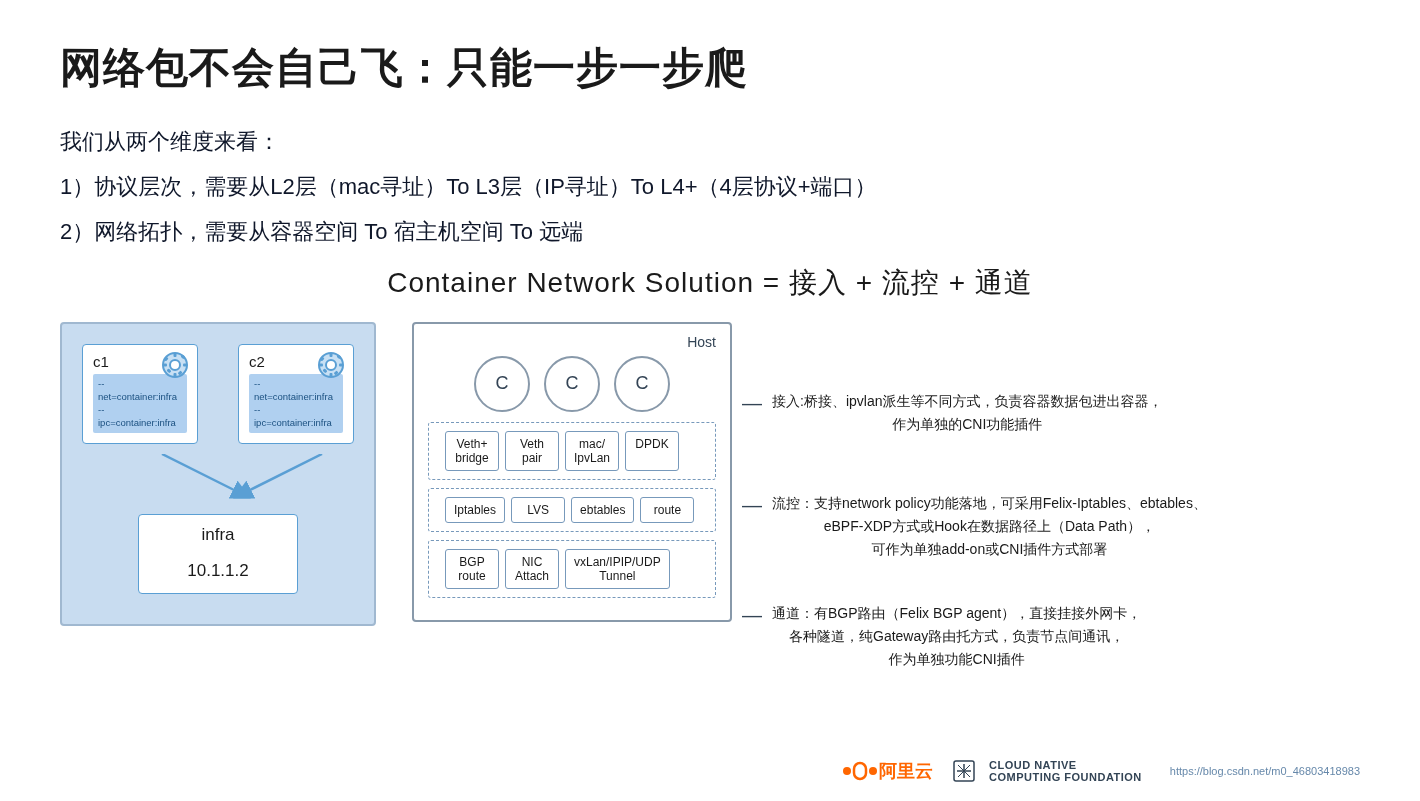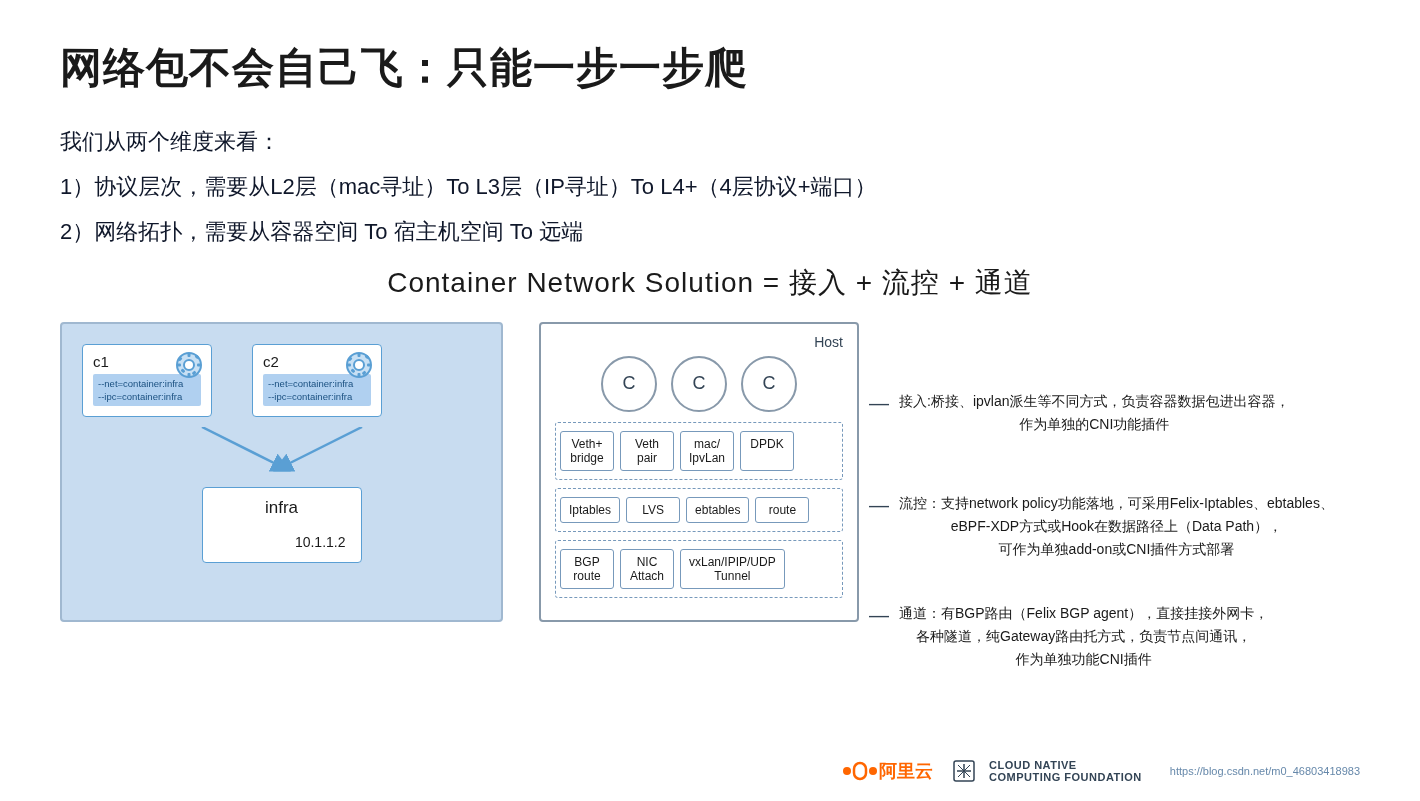--- a/index.html
+++ b/index.html
@@ -54,21 +54,21 @@
       gap: 0px;
       align-items: flex-start;
       margin-top: 8px;
     }
 
     
     .container-diagram {
       background: #c8dcf0;
       border: 2px solid #a0b8d0;
       border-radius: 4px;
-      width: 443px;
+      width: 316px;
       min-height: 300px;
       padding: 20px 20px 30px 20px;
       position: relative;
       flex-shrink: 0;
     }
 
     .container-row {
       display: flex;
       gap: 40px;
       margin-bottom: 10px;
@@ -121,23 +121,22 @@
     }
 
     .infra-label {
       font-size: 17px;
       color: #1a1a1a;
       font-weight: 500;
       margin-bottom: 16px;
     }
 
     .infra-ip {
-      font-size: 14px;
-      color: #1a1a1a;
-      text-align: right;
+      font-size: 17px;
+      color: #1a1a1a;
     }
 
     
     .host-diagram {
       background: #ffffff;
       border: 2px solid #8899aa;
       border-radius: 4px;
       width: 320px;
       min-height: 300px;
       padding: 10px 14px 14px 14px;
@@ -173,21 +172,21 @@
       justify-content: center;
       font-size: 18px;
       color: #334455;
       font-weight: 500;
     }
 
     
     .dashed-section {
       border: 1.5px dashed #7799bb;
       border-radius: 3px;
-      padding: 8px 4px;
+      padding: 8px 16px;
       margin-bottom: 8px;
     }
 
     .plugin-row {
       display: flex;
       gap: 6px;
       flex-wrap: wrap;
     }
 
     .plugin-box {

